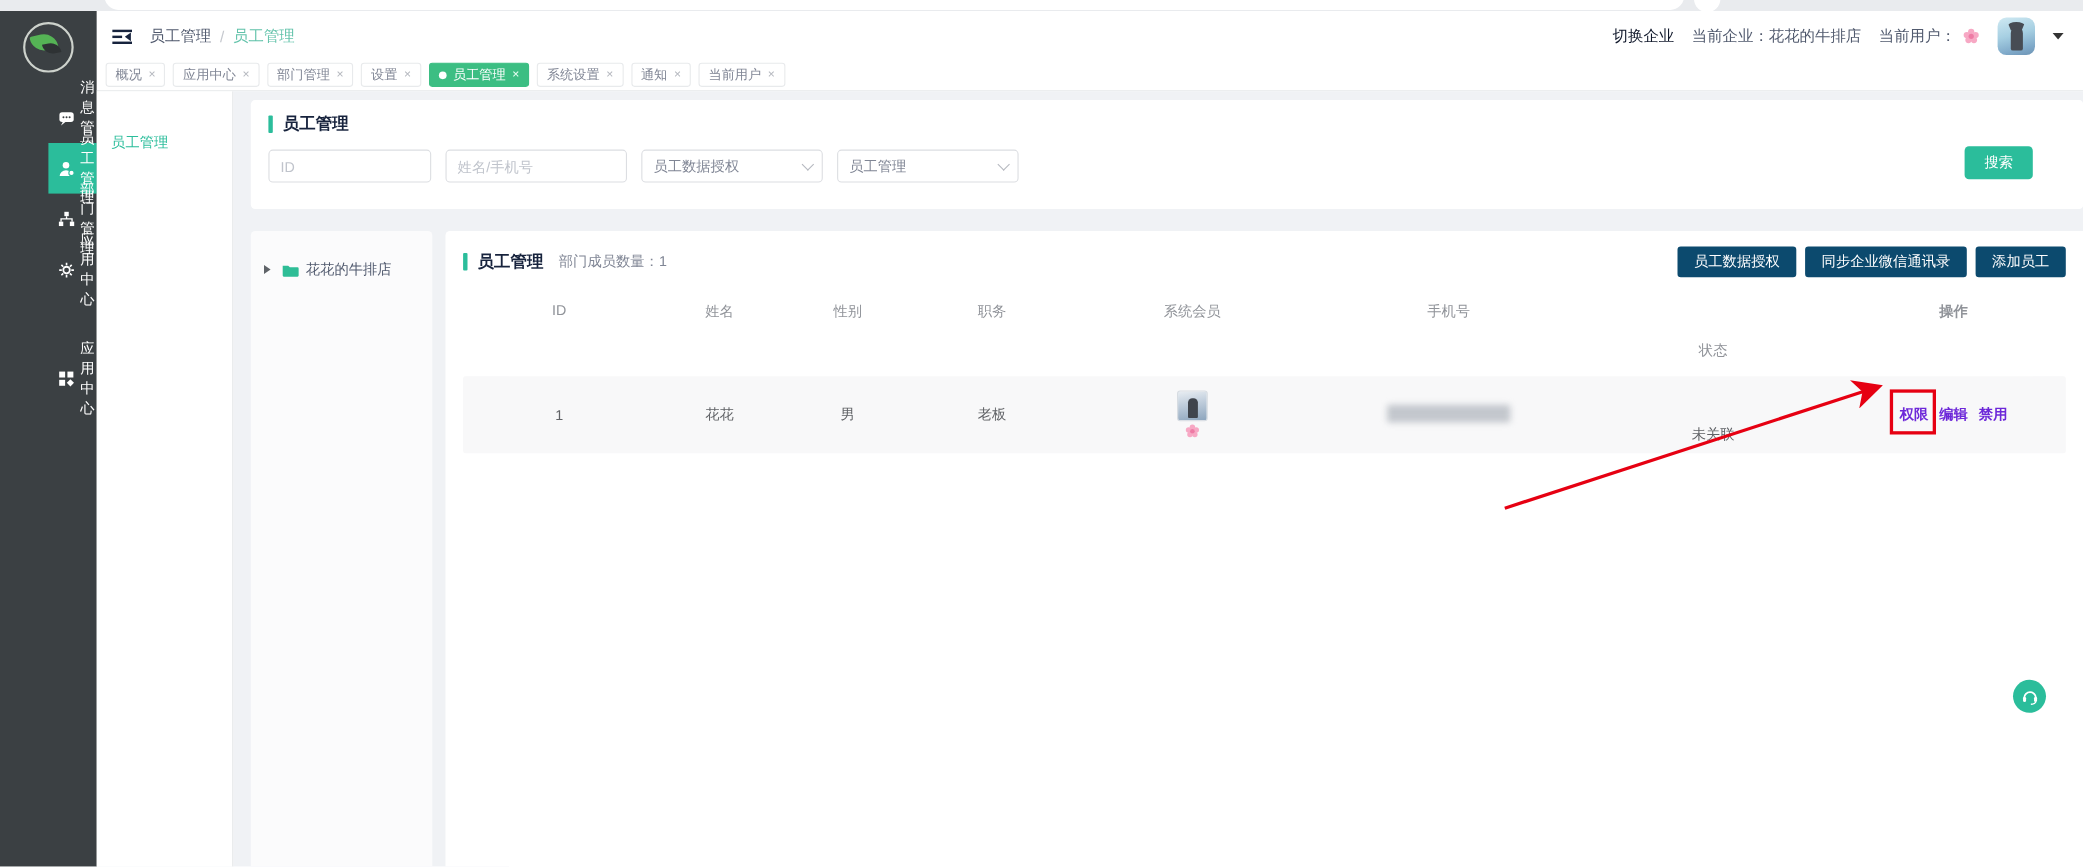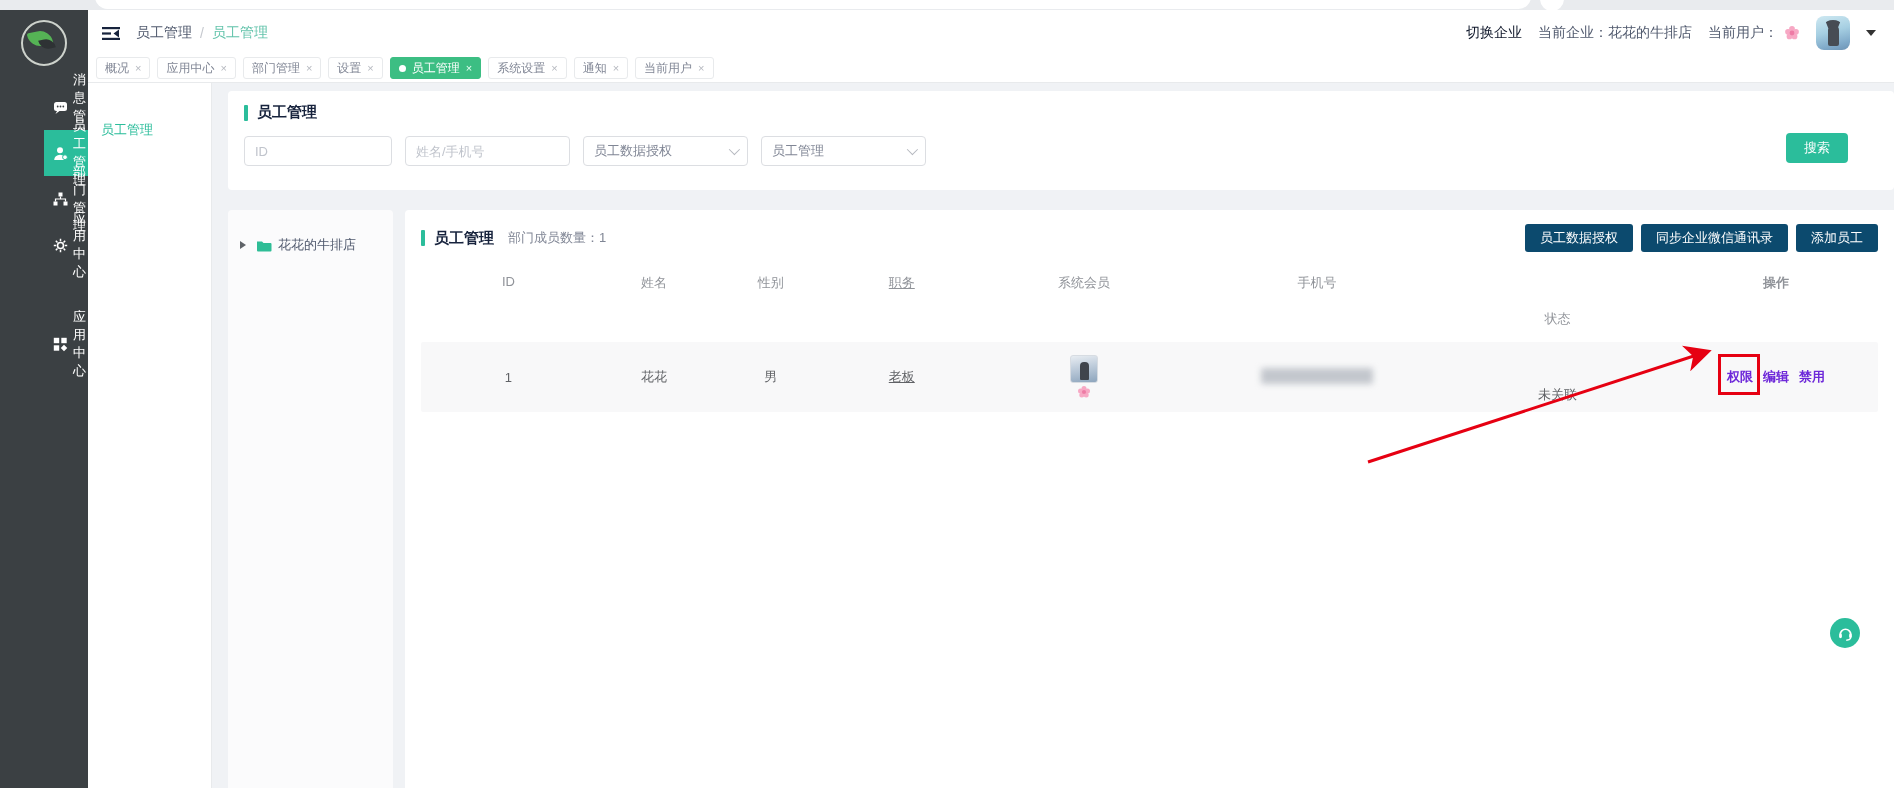--- a/index.html
+++ b/index.html
@@ -74,21 +74,21 @@
   .tri-right { width:0; height:0; border:4px solid transparent; border-left:6px solid #5f6368; }
 
   .table-card { flex:1; background:#fff; margin-left:12px; padding:14px 16px 0; display:flex; flex-direction:column; min-width:0; border-radius:4px 0 0 0; }
   .table-head { display:flex; align-items:center; height:28px; }
   .member-count { margin-left:14px; font-size:13px; color:#808695; }
   .head-btns { margin-left:auto; display:flex; gap:8px; }
   .btn-teal { background:#0c4a6e; color:#fff; height:28px; padding:0 15px; font-size:13px; border:none; border-radius:3px; cursor:pointer; font-family:inherit; white-space:nowrap; }
 
   .cols { display:flex; margin-top:22px; font-size:13px; color:#909399; }
   .c { text-align:center; }
-  .c1{width:12%;} .c2{width:8%;} .c3{width:8%;} .c4{width:10%;text-decoration:underline;} .c5{width:15%;} .c6{width:17%;} .c7{width:16%;margin-top:36px;} .c8{width:14%;font-weight:bold;}
+  .c1{width:12%;} .c2{width:8%;} .c3{width:8%;} .c4{width:10%;} .c5{width:15%;} .c6{width:17%;} .c7{width:16%;margin-top:36px;} .c8{width:14%;font-weight:bold;}
   .row { display:flex; align-items:center; margin-top:14px; background:#f8f8f9; min-height:70px; font-size:13px; color:#606266; border-radius:2px; }
   .member-cell { display:flex; flex-direction:column; align-items:center; gap:2px; }
   .m-avatar { width:28px; height:28px; border-radius:3px; background:linear-gradient(170deg,#e8edf2 0%,#c2cfdd 40%,#8da5bd 100%); position:relative; overflow:hidden; border:1px solid #d7dce2; }
   .m-avatar::after { content:""; position:absolute; left:9px; top:6px; width:9px; height:18px; background:#3f444c; border-radius:4px 4px 1px 1px; }
   .blur-block { width:112px; height:16px; background:#c3c7cd; border-radius:2px; filter:blur(3px); display:inline-block; }
   .actions { display:flex; justify-content:center; gap:10px; }
   .act-link { color:#6d28d9; cursor:pointer; white-space:nowrap; }
   .perm-wrap { position:relative; }
   .red-box { position:absolute; left:-9px; right:-7px; top:-14px; height:41px; border:3px solid #e60012; pointer-events:none; }
 

